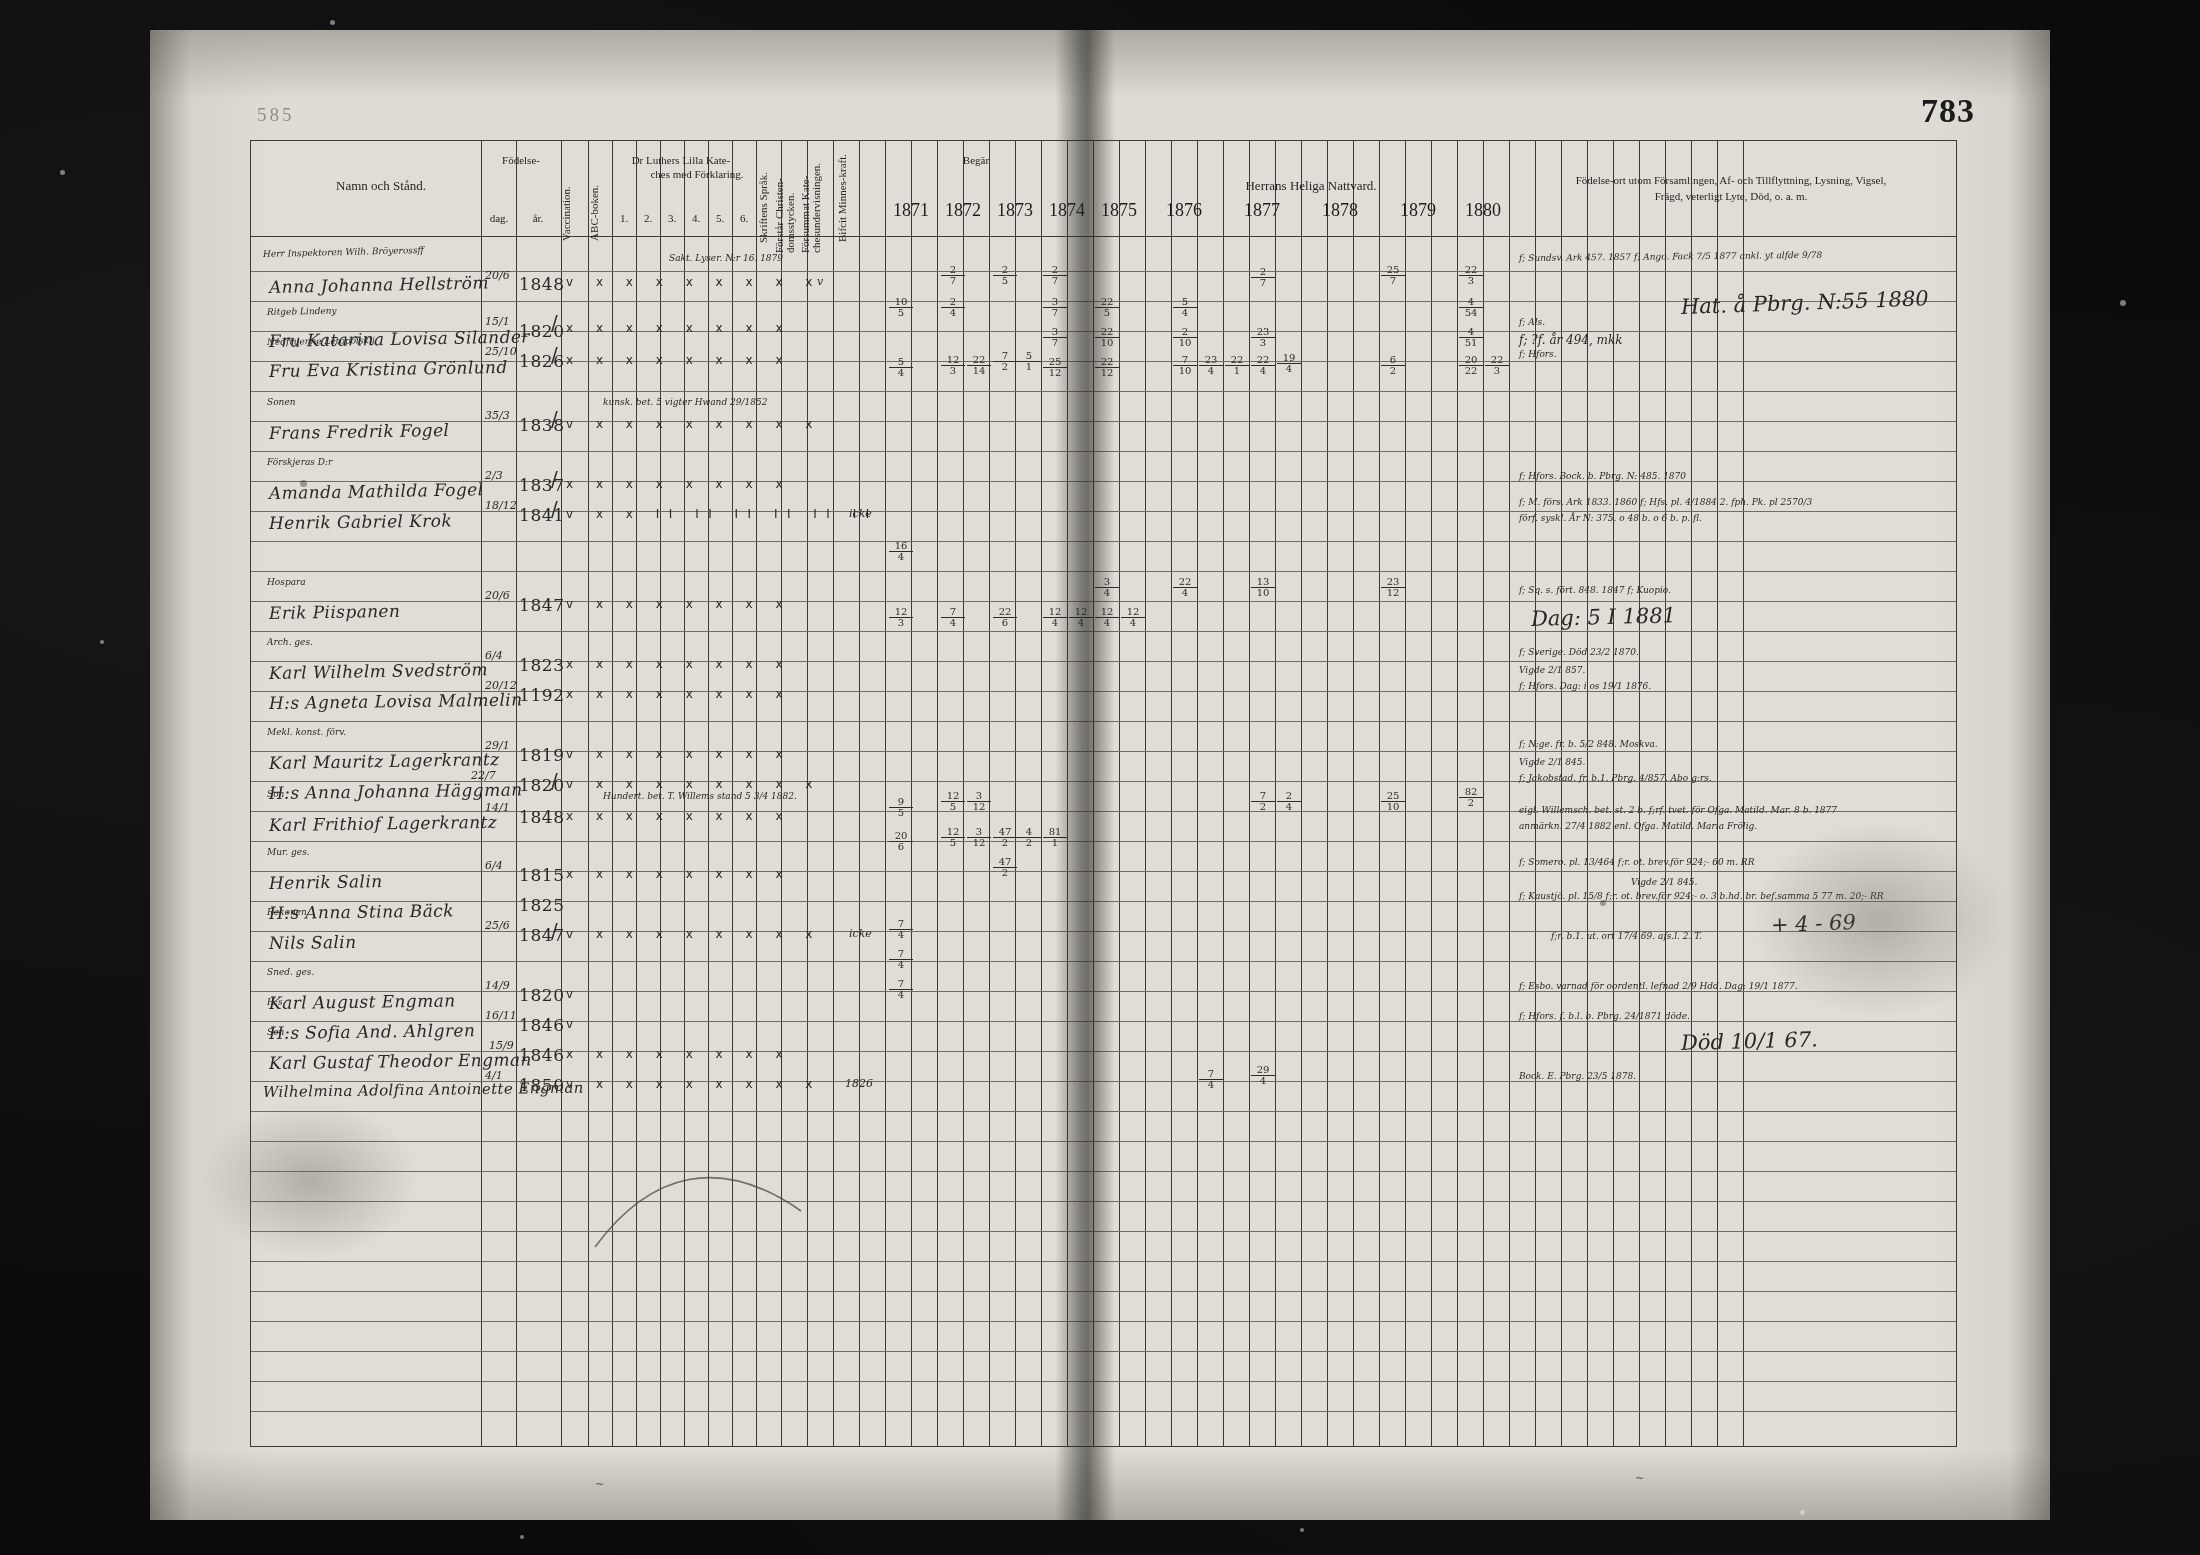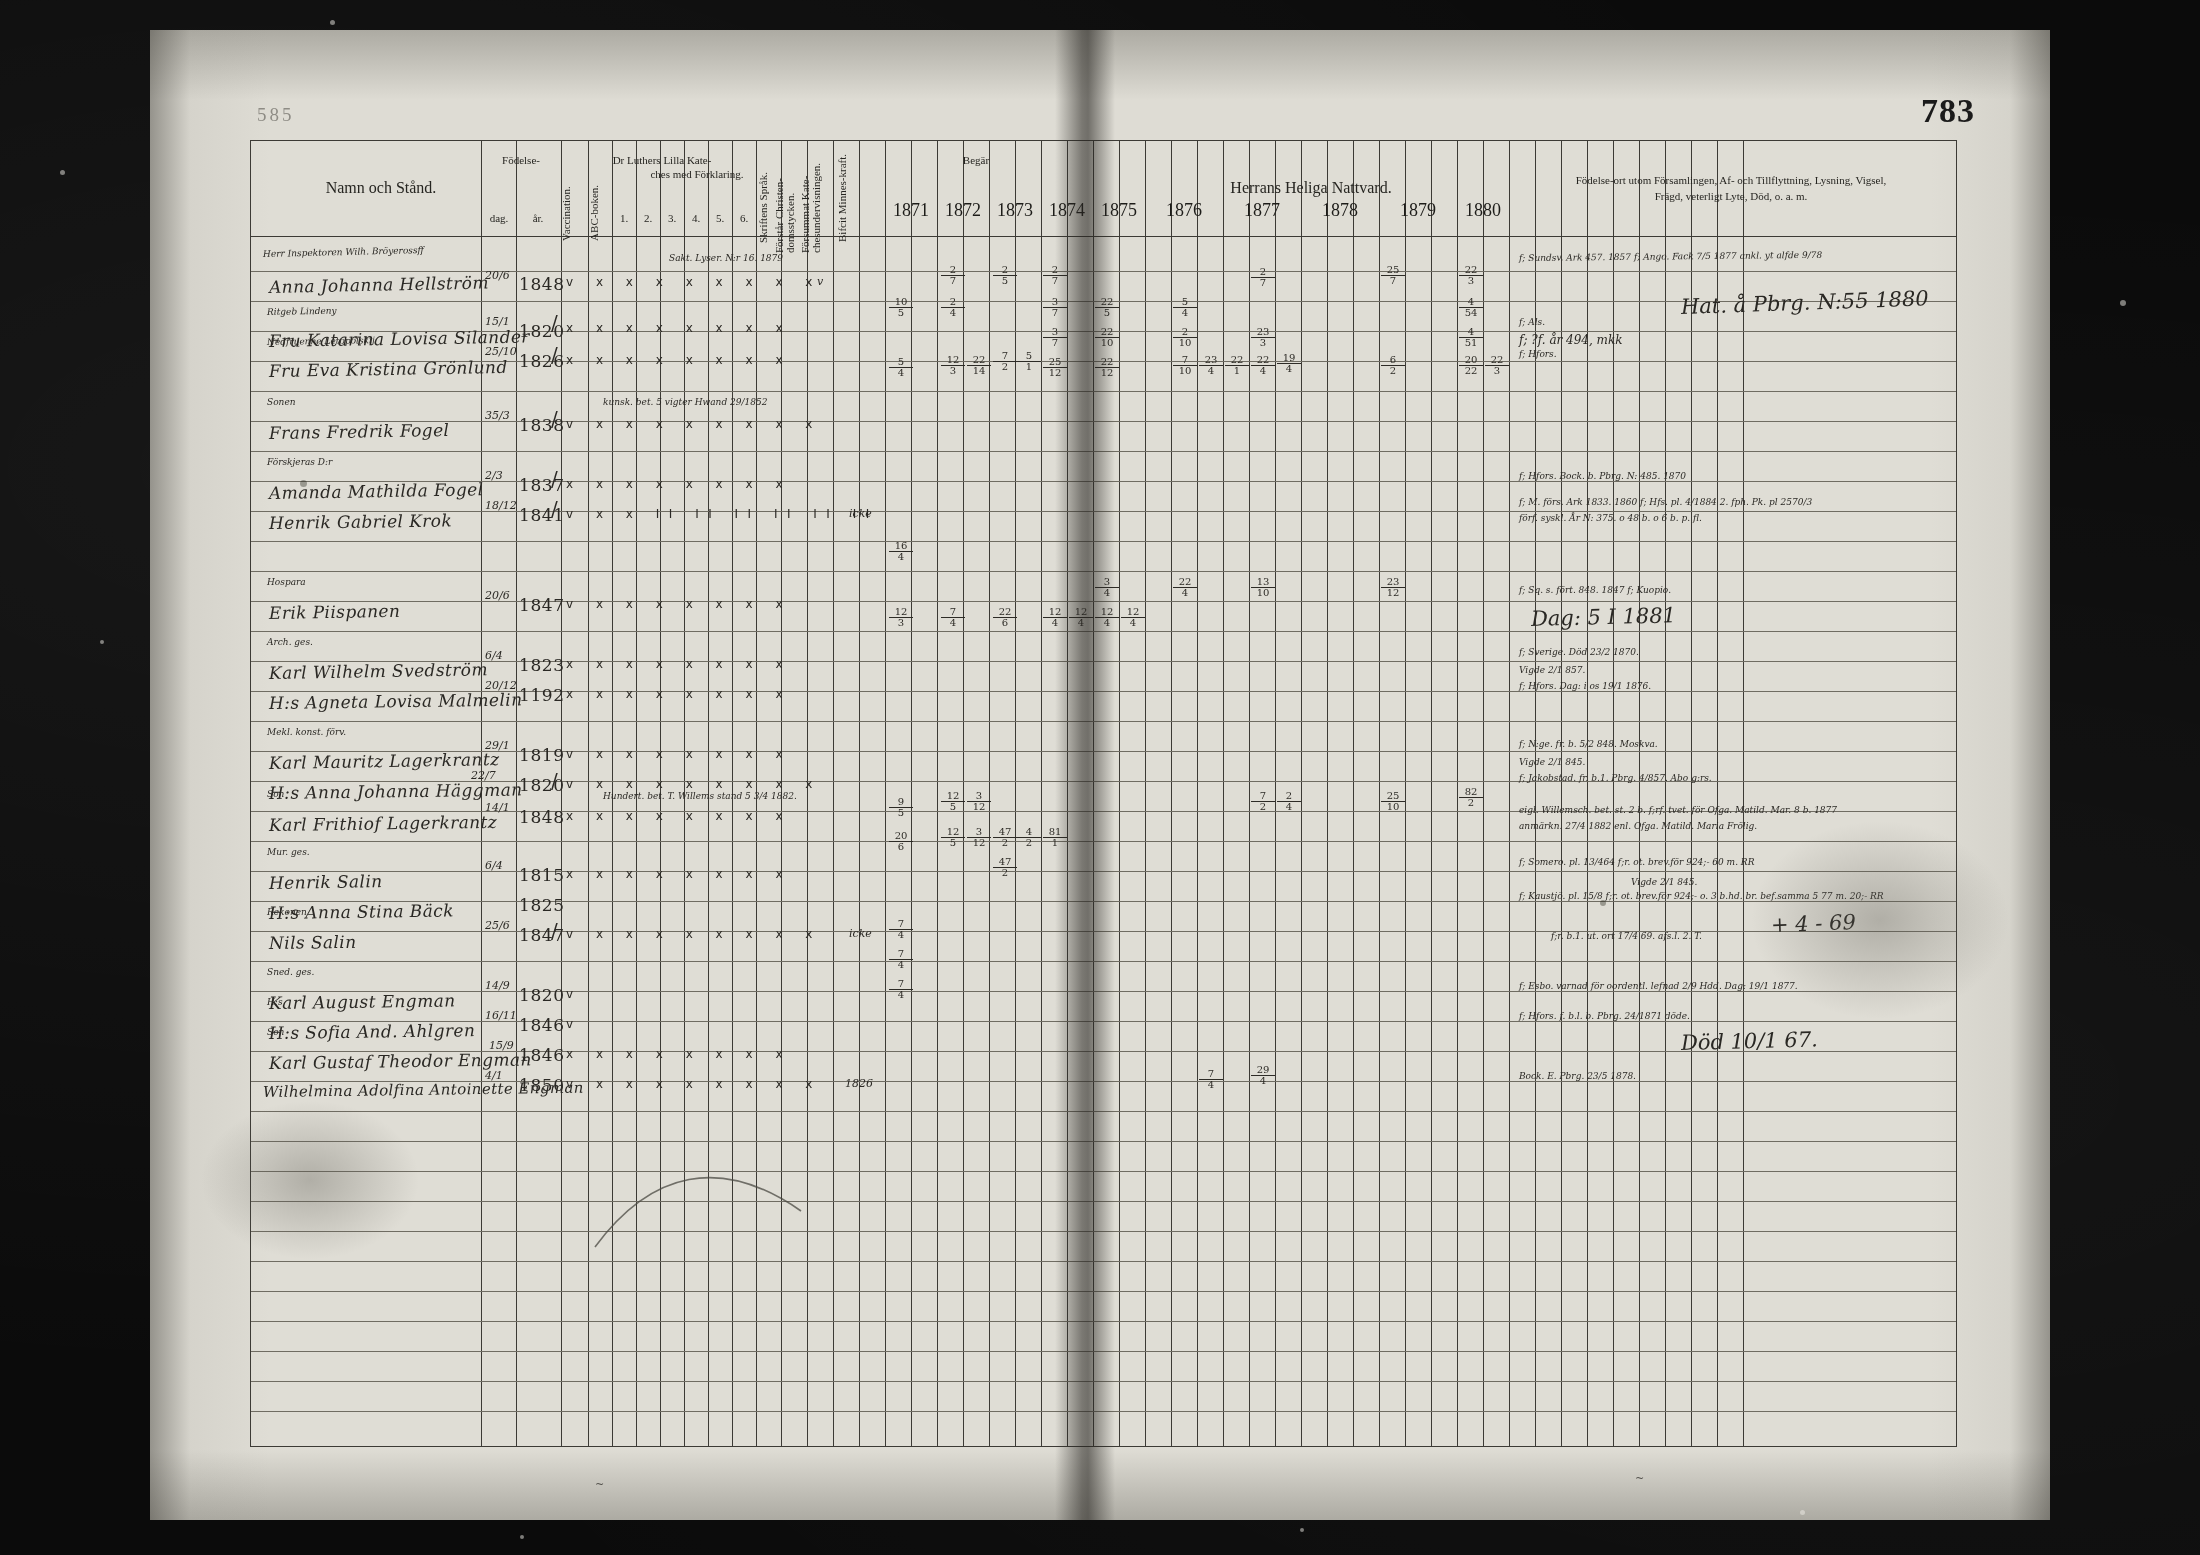--- a/index.html
+++ b/index.html
@@ -134,21 +134,21 @@
     line-height: 1.08;
     text-align: center;
     font-family: "Liberation Serif", serif;
   }
   .hcell.vert {
     transform-origin: left bottom;
     transform: rotate(-90deg);
     white-space: nowrap;
     text-align: left;
   }
-  .hcell.big { font-size: 16px; }
+  .hcell.big { font-size: 13px; }
   .hcell.year {
     font-size: 18px;
     font-family: "Liberation Serif", serif;
     color: #1d1c19;
   }
 
   
   .hw {
     position: absolute;
     font-family: "DejaVu Serif", serif;
@@ -268,21 +268,21 @@
 
         <div class="hcell big" style="left:40px; top:38px; width:180px">Namn och Stånd.</div>
 
         <div class="hcell" style="left:232px; top:14px; width:76px">Födelse-</div>
         <div class="hcell" style="left:232px; top:72px; width:32px">dag.</div>
         <div class="hcell" style="left:266px; top:72px; width:42px">år.</div>
 
         <div class="hcell vert" style="left:322px; top:88px; width:86px">Vaccination.</div>
         <div class="hcell vert" style="left:350px; top:88px; width:86px">ABC-boken.</div>
 
-        <div class="hcell" style="left:344px; top:14px; width:134px">Dr Luthers Lilla Kate-</div>
+        <div class="hcell" style="left:363px; top:14px; width:134px">Dr Luthers Lilla Kate-</div>
         <div class="hcell" style="left:363px; top:28px; width:166px">ches med Förklaring.</div>
         <div class="hcell" style="left:361px; top:72px; width:24px">1.</div>
         <div class="hcell" style="left:385px; top:72px; width:24px">2.</div>
         <div class="hcell" style="left:409px; top:72px; width:24px">3.</div>
         <div class="hcell" style="left:433px; top:72px; width:24px">4.</div>
         <div class="hcell" style="left:457px; top:72px; width:24px">5.</div>
         <div class="hcell" style="left:481px; top:72px; width:24px">6.</div>
 
         <div class="hcell vert" style="left:519px; top:90px; width:88px">Skriftens Språk.</div>
         <div class="hcell vert" style="left:545px; top:90px; width:88px; white-space:normal; line-height:1.0;">Förstår Christen-domsstycken.</div>

